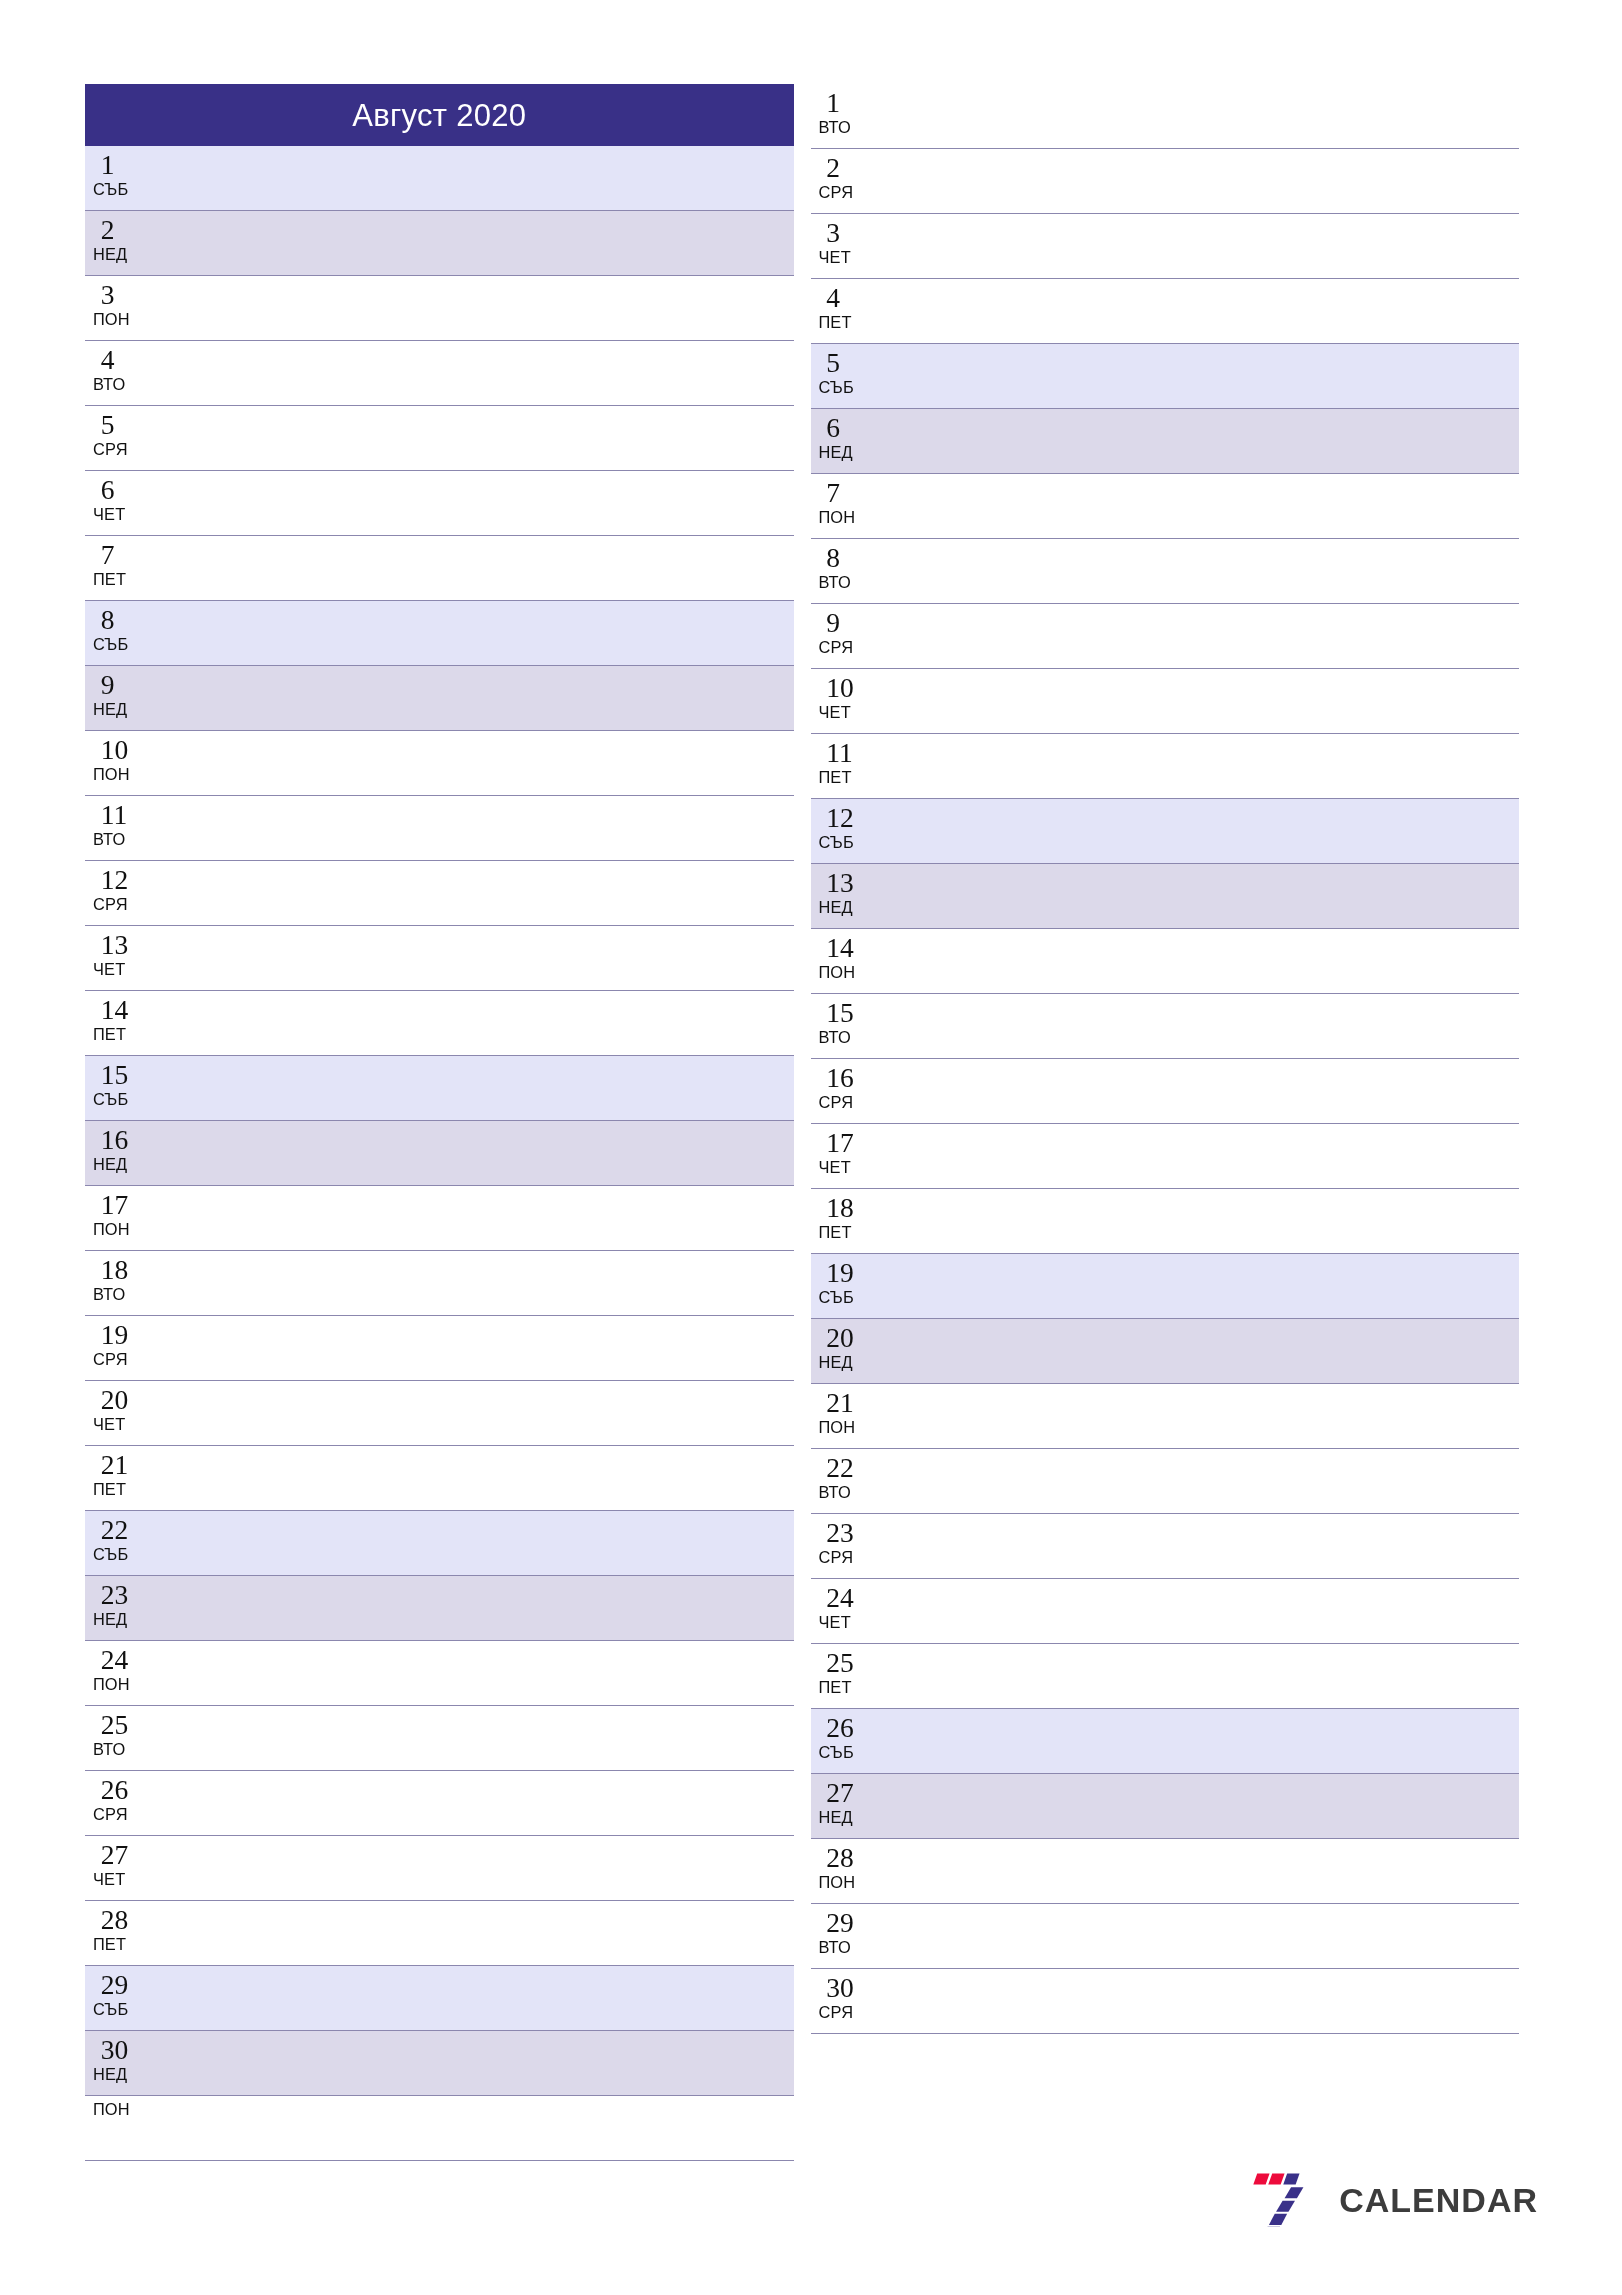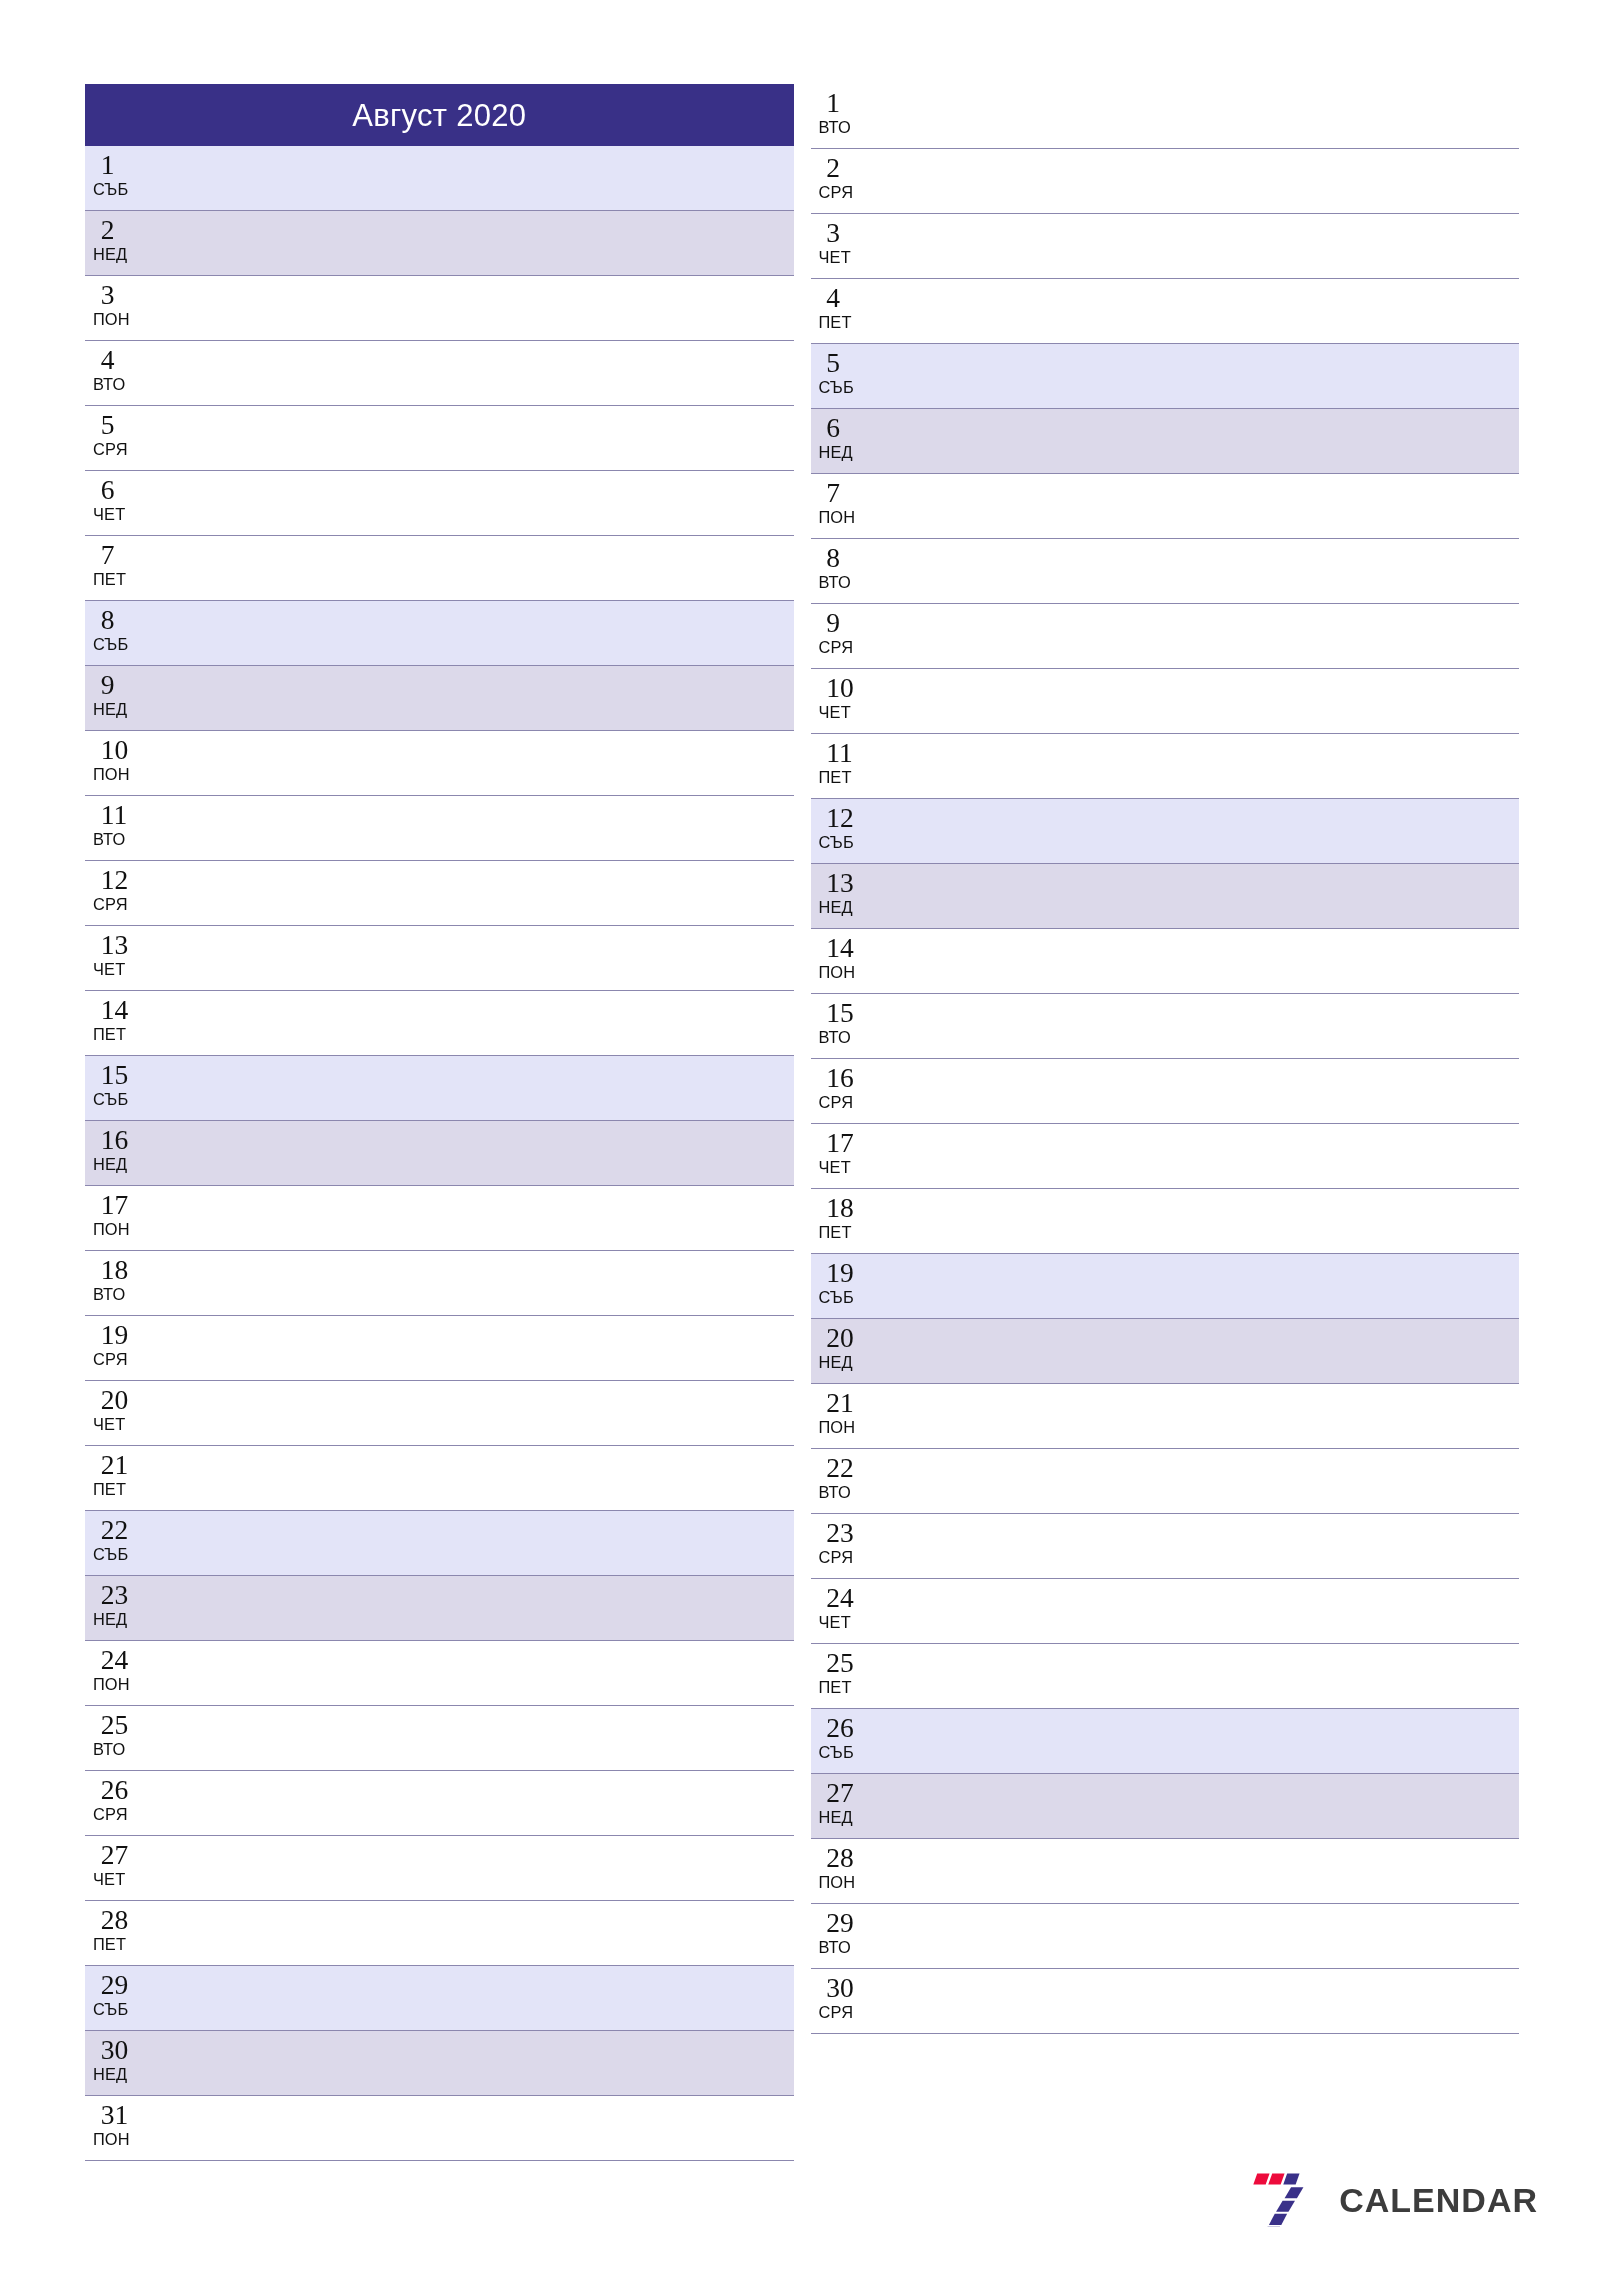--- a/index.html
+++ b/index.html
@@ -226,21 +226,20 @@
           </div>
           <div class="day-row sat">
             <span class="day-num">29</span>
             <span class="day-wd">СЪБ</span>
           </div>
           <div class="day-row sun">
             <span class="day-num">30</span>
             <span class="day-wd">НЕД</span>
           </div>
           <div class="day-row">
-            <span class="day-num">31</span>
             <span class="day-wd">ПОН</span>
           </div>
         </div>
     </div>
 
     <div class="month-col">
       <div class="days">
           <div class="day-row">
             <span class="day-num">1</span>
             <span class="day-wd">ВТО</span>

